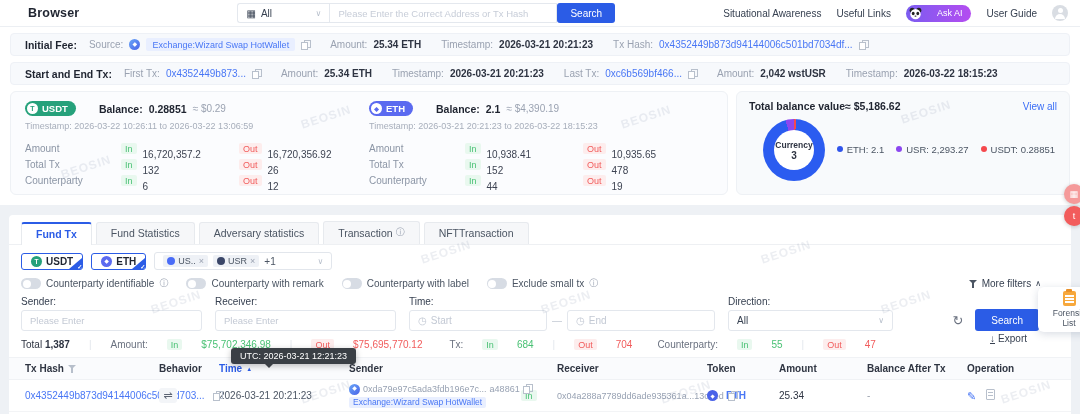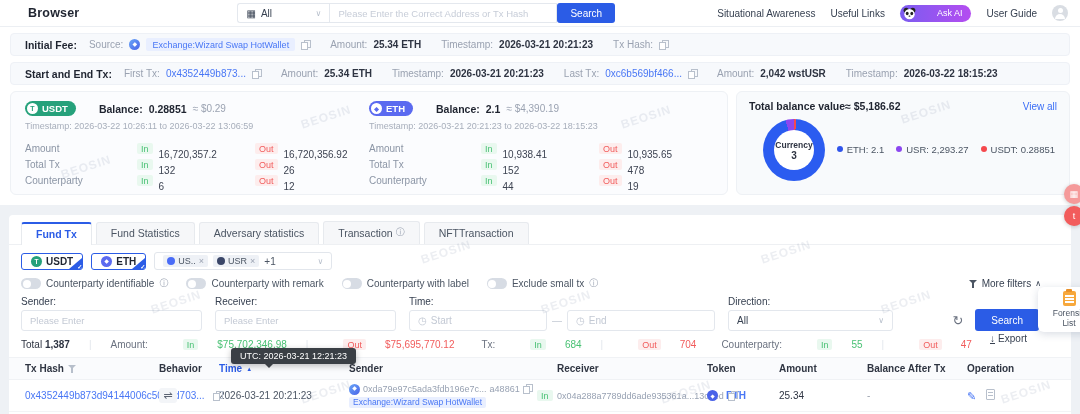--- a/index.html
+++ b/index.html
@@ -7,21 +7,21 @@
   body{position:relative;background:#eef1f5;font-family:"Liberation Sans",sans-serif;color:#2e3442;font-size:10px;}
   .topbar{height:27px;background:#fff;border-bottom:1px solid #eceff3;display:flex;align-items:center;padding:0 12px 0 28px;}
   .brand{font-size:12.5px;font-weight:bold;color:#1f2430;letter-spacing:.2px;}
   .searchgrp{display:flex;align-items:center;margin-left:158px;}
   .scope{display:flex;align-items:center;gap:5px;height:20px;border:1px solid #e4e8ee;border-right:none;border-radius:3px 0 0 3px;padding:0 8px;width:92px;color:#374151;background:#fff;}
   .scope .chev{margin-left:auto;color:#b7bfcb;font-size:8px;}
   .srchinput{height:20px;width:228px;border:1px solid #e4e8ee;border-radius:0;padding:0 8px;font-size:9.5px;color:#374151;outline:none;font-family:"Liberation Sans",sans-serif;}
   .srchinput::placeholder{color:#c7cdd8;}
   .btn-blue{height:20px;background:#2b5ce6;color:#fff;border:none;border-radius:3px;padding:0 13px;font-size:10px;cursor:pointer;font-family:"Liberation Sans",sans-serif;}
   .toplinks{display:flex;align-items:center;gap:15px;margin-left:auto;font-size:10px;color:#374151;}
-  .askai{display:flex;align-items:center;gap:21px;background:linear-gradient(90deg,#7b5cf0,#b44df0);border-radius:9px;height:17px;padding:0 9px 0 3px;color:#fff;cursor:pointer;}
+  .askai{display:flex;align-items:center;gap:15px;background:linear-gradient(90deg,#7b5cf0,#b44df0);border-radius:9px;height:17px;padding:0 9px 0 3px;color:#fff;cursor:pointer;}
   .avatar{width:16px;height:16px;border-radius:50%;background:#d9dde3;position:relative;}
   .avatar::before{content:"";position:absolute;left:5.5px;top:3px;width:5px;height:5px;border-radius:50%;background:#fff;}
   .avatar::after{content:"";position:absolute;left:3px;top:9px;width:10px;height:5px;border-radius:5px 5px 0 0;background:#fff;}
   
   .g-grid::before{content:"▦";} .g-chevd::before{content:"∨";} .g-chevu::before{content:"∧";}
   .g-clock::before{content:"◷";} .g-refresh::before{content:"↻";} .g-down::before{content:"↓";}
   .g-info::before{content:"ⓘ";} .g-swap::before{content:"⇌";} .g-asc::before{content:"▲";}
   .g-pencil::before{content:"✎";} .g-diamond::before{content:"◆";} .g-close::before{content:"×";}
   .g-check::before{content:"✓";}
   .i-copy{display:inline-block;width:9px;height:10px;position:relative;flex:0 0 auto;cursor:pointer;}
@@ -52,21 +52,21 @@
   .pill .pic{width:11px;height:11px;border-radius:50%;background:#fff;display:inline-flex;align-items:center;justify-content:center;font-size:7px;}
   .pill.usdt{background:#26a17b;} .pill.usdt .pic{color:#26a17b;font-weight:bold;}
   .pill.eth{background:#5b6af0;} .pill.eth .pic{color:#5b6af0;font-size:6px;}
   .balrow{display:flex;align-items:center;gap:6px;}
   .balrow .bl{font-weight:bold;font-size:10.5px;color:#1f2430;margin-left:8px;padding-left:9px;}
   .balrow .bv{font-weight:bold;font-size:10.5px;color:#1f2430;}
   .balrow .bu{color:#9aa2b1;}
   .tstamp{color:#a7aebb;font-size:9px;margin:5px 0 6px;}
   .strow{display:grid;grid-template-columns:96px 118px auto;align-items:center;height:16px;}
   .strow .sl{color:#8b95a5;}
-  .badge{display:inline-block;border-radius:2px;padding:0.5px 4px;font-size:9px;font-style:normal;margin-left:16px;}
+  .badge{display:inline-block;border-radius:2px;padding:0.5px 4px;font-size:9px;font-style:normal;}
   .badge.in{background:#e9f8ef;color:#49c174;}
   .badge.out{background:#fdeded;color:#f15c5c;}
   .strow b{font-weight:normal;color:#3d4352;margin-left:6px;margin-top:12px;}
   .cellio{display:flex;align-items:center;}
   
   .balcard{width:334px;background:#f8fafc;border:1px solid #eef1f5;border-radius:6px;padding:8px 12px;display:flex;flex-direction:column;}
   .balcard .hd{display:flex;align-items:center;}
   .balcard .hd b{font-size:10.5px;color:#1f2430;}
   .viewall{margin-left:auto;color:#3b6ef6;cursor:pointer;}
   .balbody{display:flex;align-items:center;flex:1;}
@@ -190,20 +190,21 @@
     <span class="tag">Exchange:Wizard Swap HotWallet</span>
     <span class="i-copy"></span>
     <span class="sp"></span>
     <span class="lbl">Amount:</span>
     <span class="val">25.34 ETH</span>
     <span class="sp"></span>
     <span class="lbl">Timestamp:</span>
     <span class="val">2026-03-21 20:21:23</span>
     <span class="sp"></span>
     <span class="lbl">Tx Hash:</span>
+    <span class="addr">0x4352449b873d94144006c501bd7034df...</span>
     <span class="i-copy"></span>
 
   </div>
   <div class="ibar">
     <b class="t">Start and End Tx:</b>
     <span class="lbl">First Tx:</span>
     <span class="addr">0x4352449b873...</span>
     <span class="i-copy"></span>
     <span class="sp"></span>
     <span class="lbl">Amount:</span>

